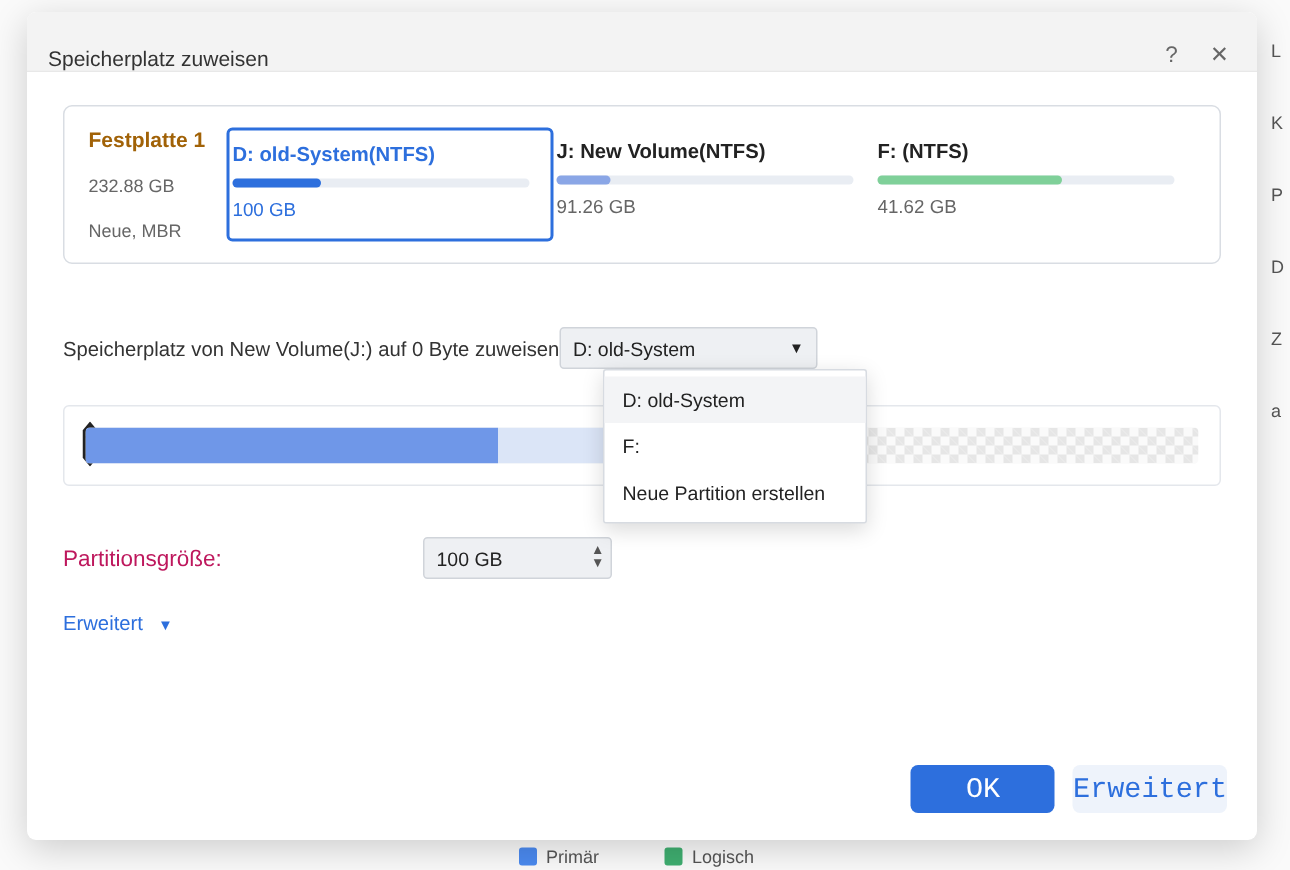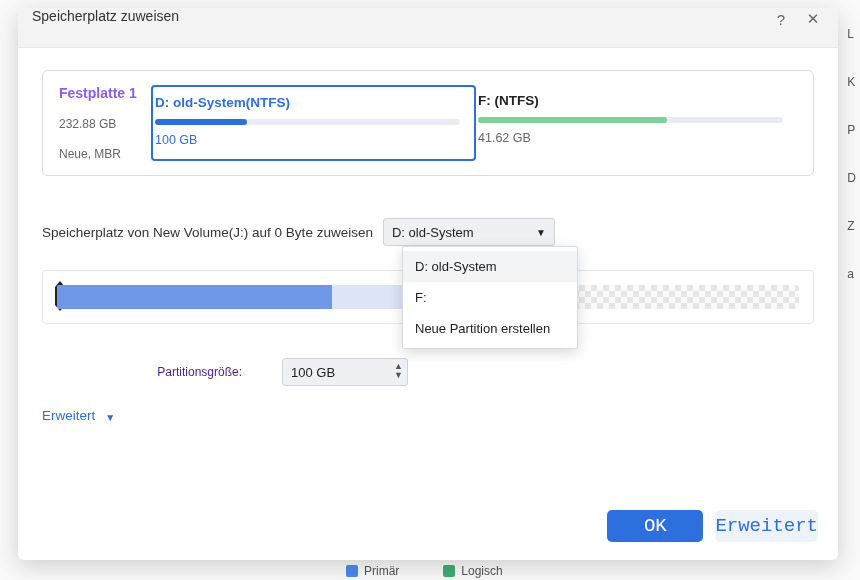--- a/index.html
+++ b/index.html
@@ -5,45 +5,45 @@
   * { box-sizing: border-box; font-family: "Segoe UI", Arial, sans-serif; }
   html,body { margin:0; padding:0; width:860px; height:580px; background:#f5f5f5; overflow:hidden; }
   .backdrop { position:absolute; inset:0; background:#fafafa; }
   .side-letters { position:absolute; right:4px; top:10px; font-size:12px; color:#555; line-height:48px;}
   .dialog {
     position:absolute; left:18px; top:8px; width:820px; height:552px;
     background:#fff; border-radius:6px; box-shadow:0 6px 24px rgba(0,0,0,.18);
     display:flex; flex-direction:column;
   }
   .titlebar {
-    height:40px; display:flex; align-items:flex-start; padding:0 14px;
+    height:40px; display:flex; align-items:flex-end; padding:0 14px;
     background:#f3f3f3; border-bottom:1px solid #e8e8e8;
     border-radius:6px 6px 0 0; font-size:14px; color:#333;
   }
   .titlebar .spacer{flex:1}
   .titlebar .icon { width:22px; height:22px; display:flex; align-items:center; justify-content:center; color:#666; cursor:pointer; margin-left:10px; font-size:15px;}
   .content { padding:22px 24px 0 24px; flex:1; position:relative;}
   .disk-card {
     border:1px solid #d9dde3; border-radius:6px; padding:14px 16px; display:flex; gap:0;
   }
   .disk-meta { width:92px; padding-right:6px;}
-  .disk-meta .dname{font-weight:700; font-size:14px; color:#8b5cf6;}
+  .disk-meta .dname{font-weight:700; font-size:14px; color:#a16207;}
   .disk-meta .dline{font-size:12px; color:#666; margin-top:16px;}
   .parts { display:flex; flex:1; gap:0;}
   .part {
     flex:1; padding:8px 14px 10px 2px; border-radius:4px; cursor:pointer;
   }
   .part.selected { border:2px solid #2d6fdd; }
   .part .plabel{font-size:13.5px; font-weight:600; color:#222; white-space:nowrap;}
   .part.selected .plabel{ color:#2d6fdd; }
   .part .pbar { height:6px; border-radius:3px; margin:9px 0 8px 0; position:relative; background:#e9edf3;}
   .part .pbar .fill{position:absolute; left:0; top:0; bottom:0; border-radius:3px;}
   .part .psize{font-size:12.5px; color:#666;}
   .part.selected .psize{color:#2d6fdd;}
-  .assign-row { margin-top:42px; display:flex; align-items:center; gap:10px; font-size:13.5px; color:#333;}
+  .assign-row { margin-top:42px; display:flex; align-items:center; font-size:13.5px; color:#333;}
   .assign-row .sel {
     width:172px; height:28px; background:#eef0f3; border:1px solid #d0d4da; border-radius:3px;
     display:flex; align-items:center; padding:0 8px; font-size:13px; color:#222; cursor:pointer; position:relative;
   }
   .assign-row .sel .caret{margin-left:auto; font-size:10px;}
   .dropdown {
     position:absolute; left:384px; top:198px; width:176px; background:#fff; border:1px solid #d7dbe1;
     box-shadow:0 4px 14px rgba(0,0,0,.15); z-index:5; padding:4px 0; border-radius:2px;
   }
   .dropdown .opt{padding:8px 12px; font-size:13px; color:#222; cursor:pointer;}
@@ -59,21 +59,21 @@
     background-size:12px 12px; background-position:0 0,6px 6px;
   }
   .track .filled{position:absolute; left:0; top:0; bottom:0; width:37%; background:#6f97e8;}
   .track .light{position:absolute; left:37%; top:0; bottom:0; width:32%; background:#dbe5f7;}
   .handle{
     position:absolute; left:12px; top:8px; width:10px; height:34px; display:flex; align-items:center; justify-content:center;
     cursor:ew-resize;
   }
   .handle svg{display:block}
   .size-row{margin-top:34px; display:flex; align-items:center; gap:40px;}
-  .size-row label{font-size:12px; color:#4c1d95; width:200px;text-align:right;}
+  .size-row label{font-size:15px; color:#be185d; width:200px;}
   .size-input{
     width:126px; height:28px; background:#eef0f3; border:1px solid #d0d4da; border-radius:3px;
     display:flex; align-items:center; padding:0 8px; font-size:13px; color:#222; position:relative;
   }
   .size-input .spin{position:absolute; right:4px; top:3px; font-size:9px; color:#555; line-height:9px; cursor:pointer;}
   .adv{margin-top:22px; color:#2d6fdd; font-size:13.5px; display:flex; align-items:flex-end; gap:10px; cursor:pointer;}
   .adv .tri{font-size:10px;}
   .footer{
     padding:14px 20px 18px 20px; display:flex; justify-content:flex-end; gap:12px;
   }
@@ -121,20 +121,27 @@
       </div>
       <div class="parts" id="parts">
           <div class="part selected">
             <div class="plabel">D: old-System(NTFS)</div>
             <div class="pbar">
               <div class="fill" style="width:30%;background:#2d6fdd"></div>
             </div>
             <div class="psize">100 GB</div>
           </div>
           <div class="part">
+            <div class="plabel">J: New Volume(NTFS)</div>
+            <div class="pbar">
+              <div class="fill" style="width:18%;background:#8aa6e6"></div>
+            </div>
+            <div class="psize">91.26 GB</div>
+          </div>
+          <div class="part">
             <div class="plabel">F: (NTFS)</div>
             <div class="pbar">
               <div class="fill" style="width:62%;background:#7fd099"></div>
             </div>
             <div class="psize">41.62 GB</div>
           </div>
         </div>
     </div>
 
     <div class="assign-row">

